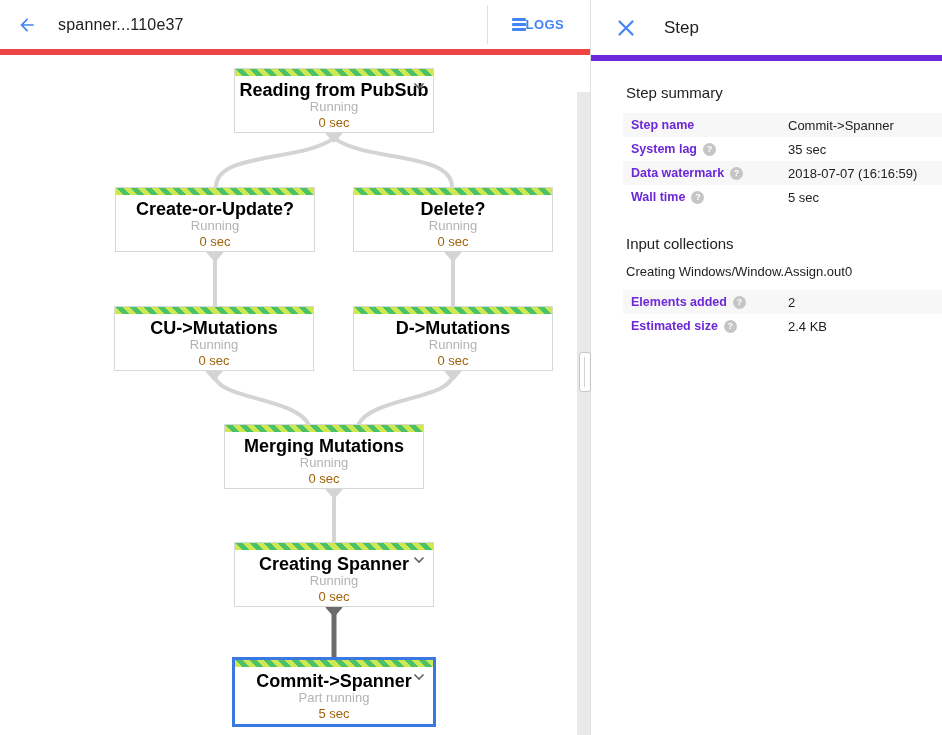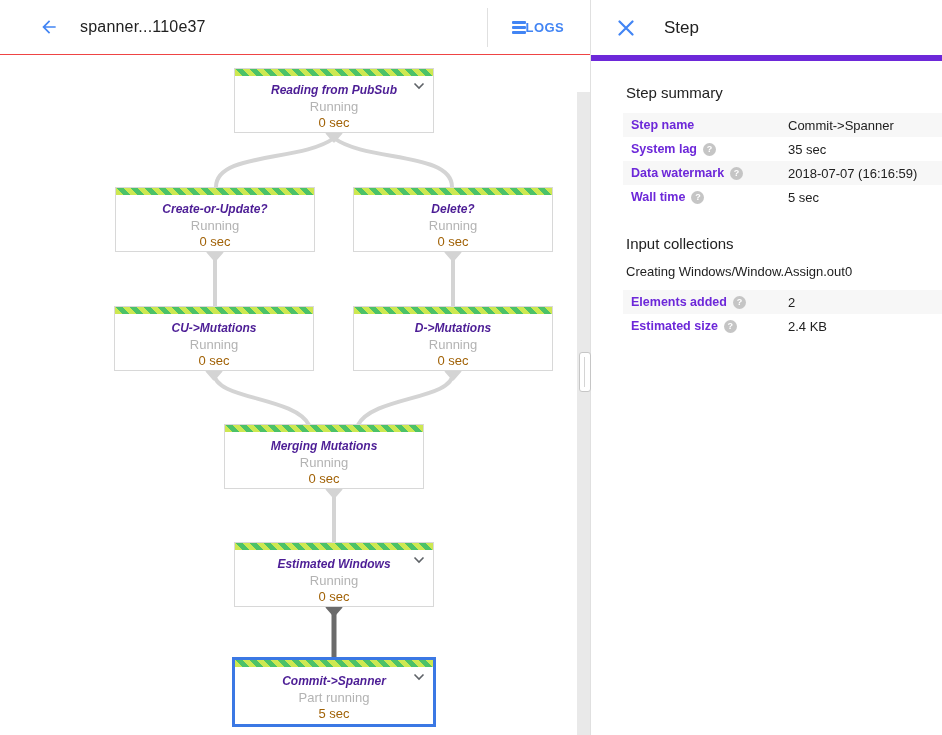--- a/index.html
+++ b/index.html
@@ -4,22 +4,22 @@
 <style>
   html,body{margin:0;padding:0;}
   body{
     width:942px;height:735px;position:relative;overflow:hidden;
     background:#ffffff;font-family:"Liberation Sans",sans-serif;
     -webkit-font-smoothing:antialiased;
   }
   
   .topbar{
     position:absolute;left:0;top:0;width:590px;height:55px;
-    background:#fff;border-bottom:1px solid #ef4444;
-    display:flex;align-items:center;box-sizing:border-box;padding-left:22px;
+    background:#fff;border-bottom:6px solid #ef4444;
+    display:flex;align-items:center;box-sizing:border-box;
   }
   .back-btn{
     background:none;border:none;padding:0;margin:0 0 0 14px;
     width:26px;height:26px;cursor:pointer;display:flex;align-items:center;justify-content:center;
   }
   .topbar-title{font-size:16px;color:#212121;margin-left:18px;letter-spacing:.2px;}
   .logs-wrap{
     margin-left:auto;height:39px;border-left:1px solid #e0e0e0;
     display:flex;align-items:center;padding:0 26px 0 24px;
   }
@@ -34,21 +34,21 @@
   .graph-area{position:absolute;left:0;top:56px;width:590px;height:679px;background:#fff;}
   .edges{position:absolute;left:0;top:0;}
   .node{
     position:absolute;width:200px;height:65px;background:#fff;
     border:1px solid #d8d8d8;box-sizing:border-box;text-align:center;cursor:pointer;
   }
   .node .stripe{
     height:7px;width:100%;
     background:repeating-linear-gradient(45deg,#cde851 0px,#cde851 5px,#4cc268 5px,#4cc268 10px);
   }
-  .n-title{font-size:12px;font-weight:bold;color:#4c1d95;margin-top:6px;line-height:17px;font-style:italic;}
+  .n-title{font-size:18px;font-weight:bold;color:#000000;margin-top:6px;line-height:17px;}
   .n-status{font-size:13px;color:#b3b3b3;line-height:16px;}
   .n-time{font-size:13px;color:#a16207;line-height:16px;}
   .chev{position:absolute;top:13px;right:8px;line-height:0;cursor:pointer;}
   .node.selected{border:3px solid #3b78e4;width:204px;height:70px;}
   
   .scroll-strip{position:absolute;left:577px;top:92px;width:13px;height:643px;background:#e9e9e9;}
   .divider-handle{
     position:absolute;left:579px;top:352px;width:10px;height:38px;
     background:#fff;border:1px solid #c6c6c6;border-radius:3px;cursor:col-resize;z-index:5;
   }
@@ -180,21 +180,21 @@
     <div class="n-time">0 sec</div>
   </div>
 
   <div class="node" style="left:234px;top:486px;">
     <div class="stripe"></div>
     <span class="chev">
       <svg width="12" height="8" viewBox="0 0 12 8">
           <polyline points="1.5,1.5 6,6 10.5,1.5" fill="none" stroke="#5f6368" stroke-width="1.6"></polyline>
         </svg>
     </span>
-    <div class="n-title">Estimated Windows</div>
+    <div class="n-title">Creating Spanner</div>
     <div class="n-status">Running</div>
     <div class="n-time">0 sec</div>
   </div>
 
   <div class="node selected" style="left:232px;top:601px;">
     <div class="stripe"></div>
     <span class="chev">
       <svg width="12" height="8" viewBox="0 0 12 8">
           <polyline points="1.5,1.5 6,6 10.5,1.5" fill="none" stroke="#5f6368" stroke-width="1.6"></polyline>
         </svg>

